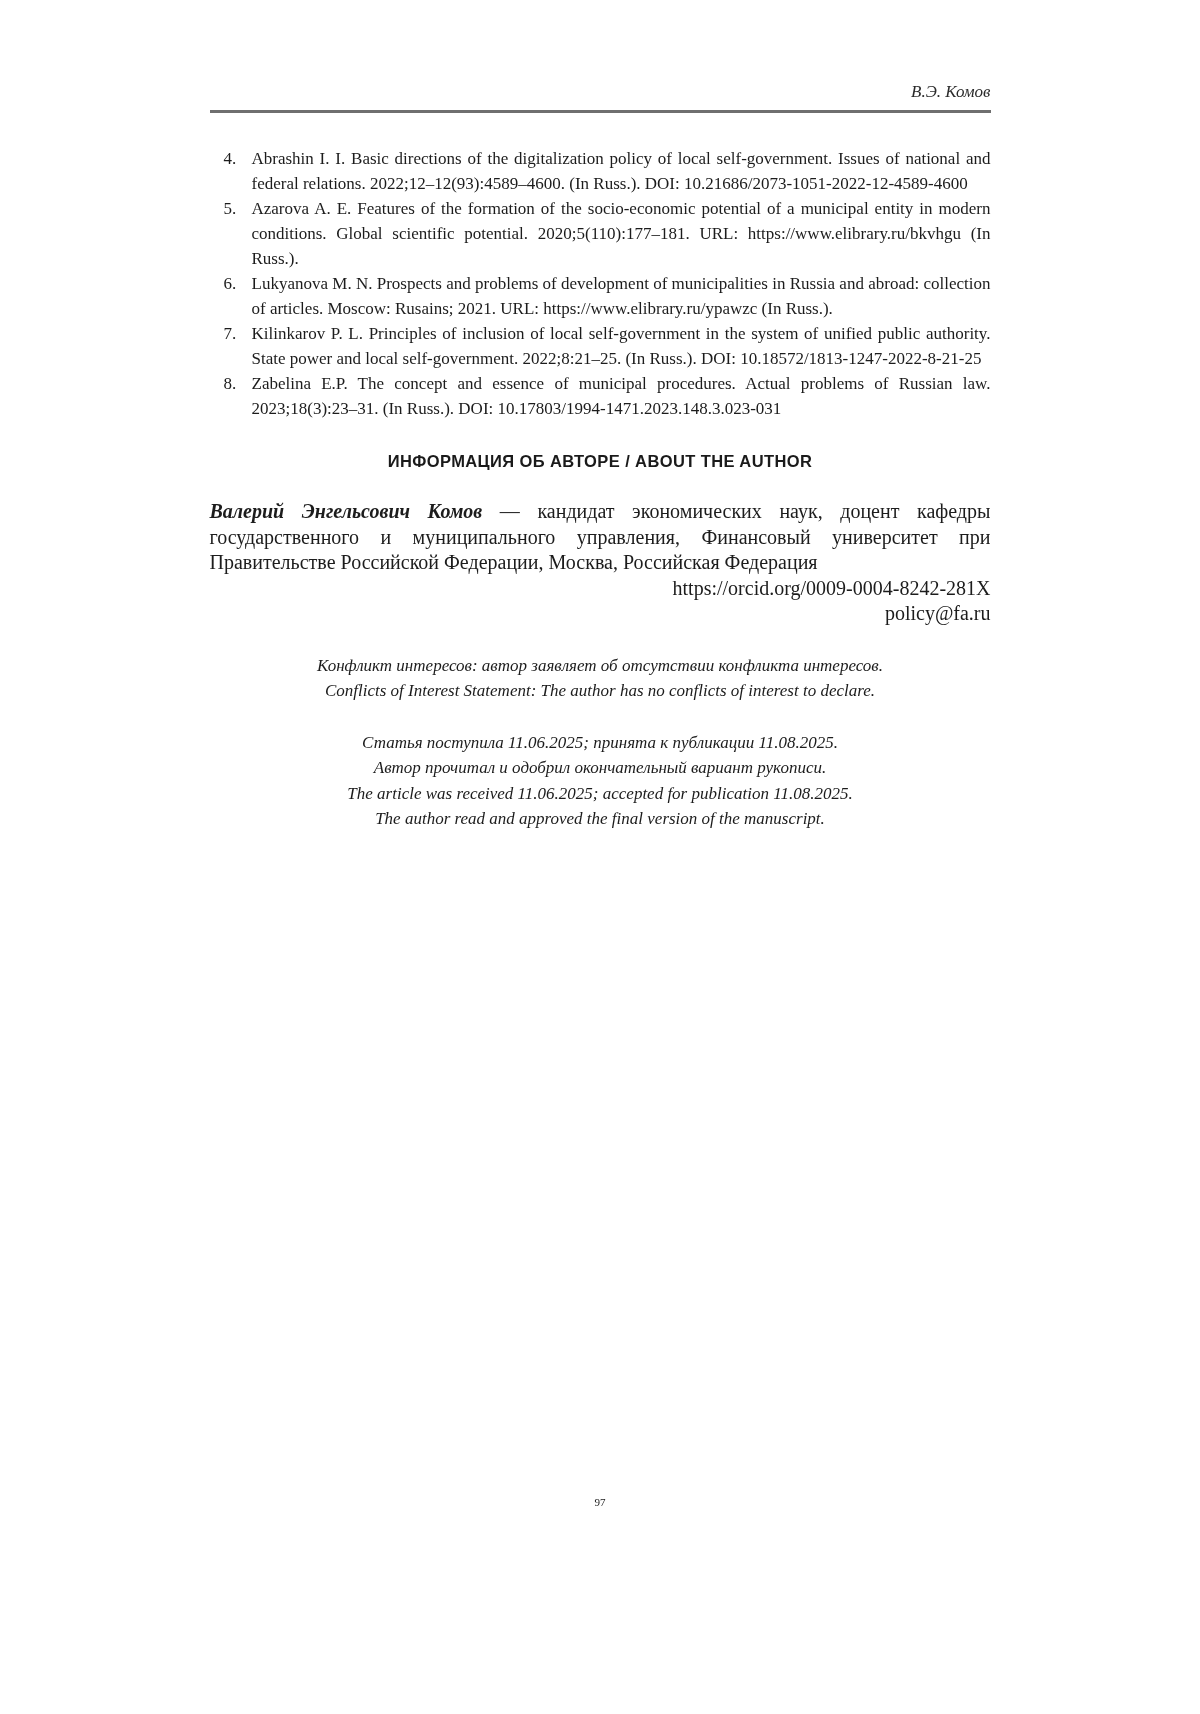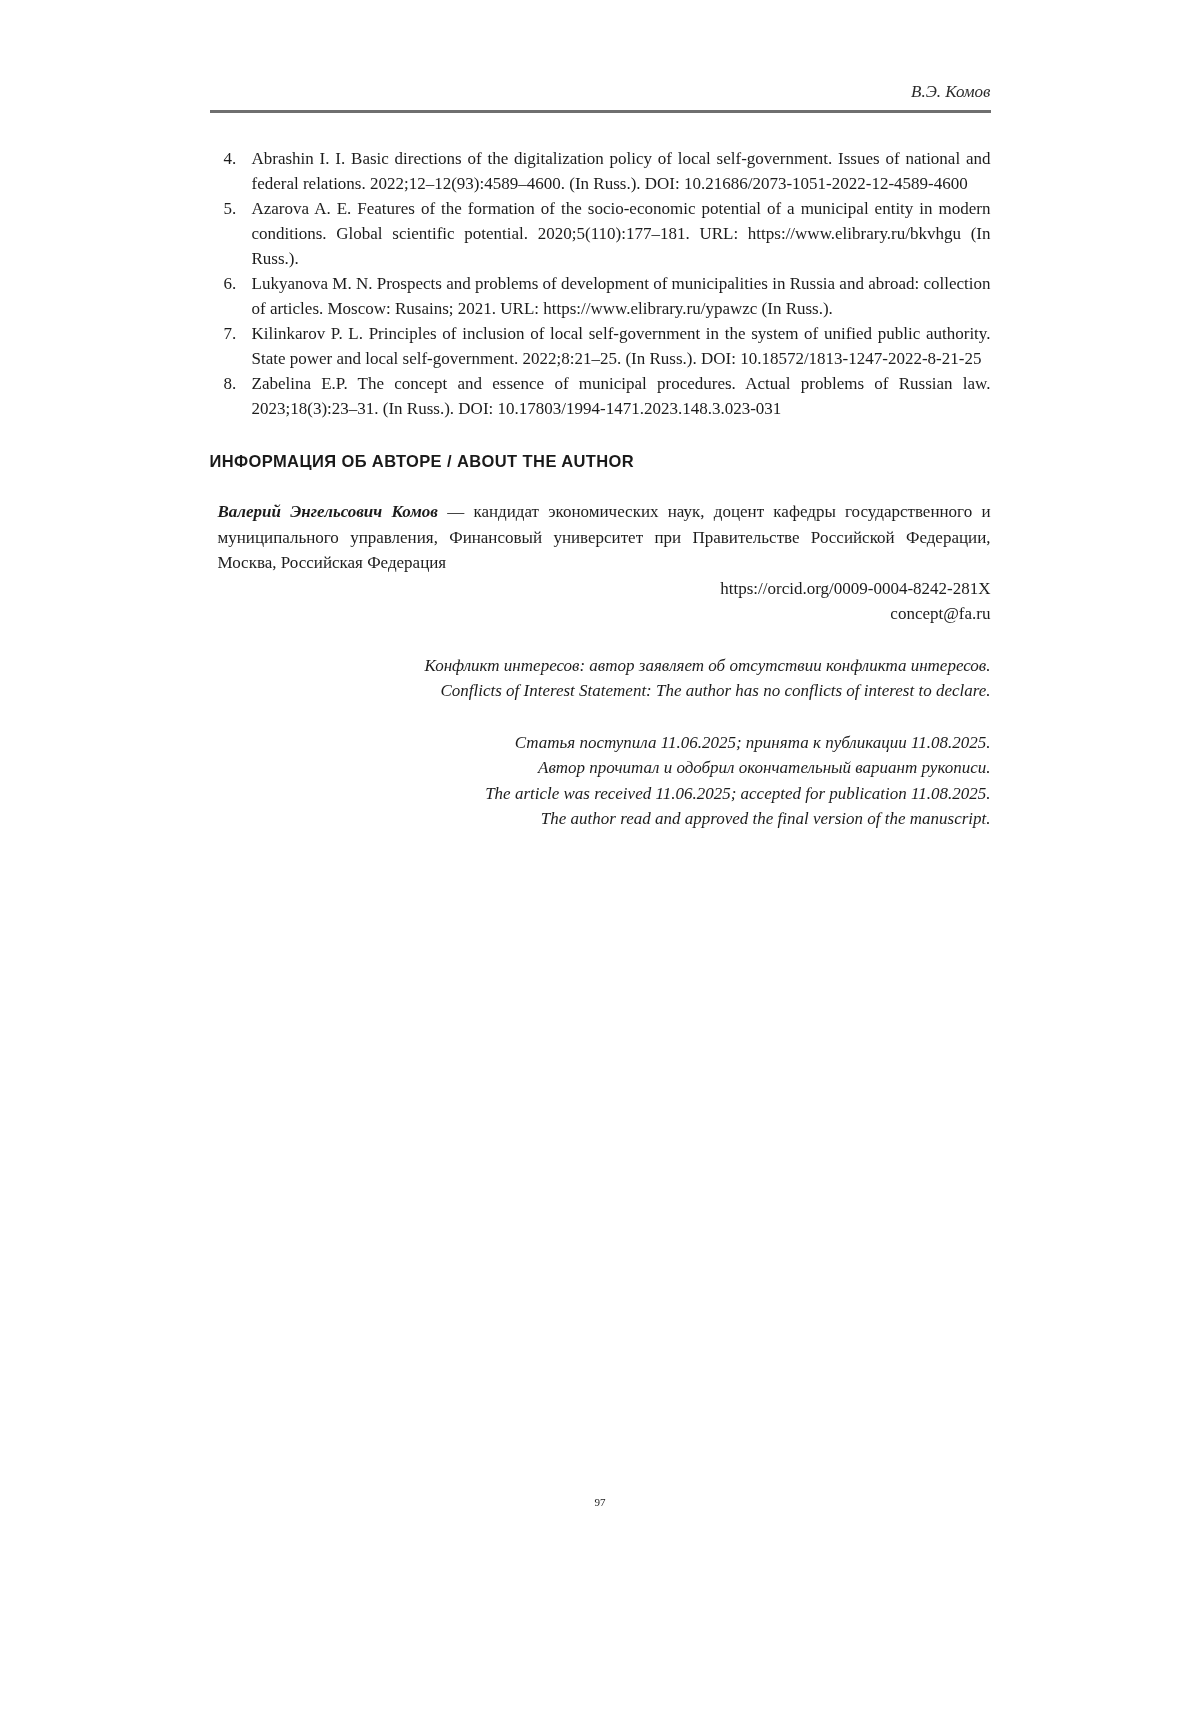--- a/index.html
+++ b/index.html
@@ -35,43 +35,42 @@
     font-size: 17px;
     line-height: 25px;
     text-align: justify;
   }
   .ref-item { position: relative; padding-left: 42px; }
   .ref-num { position: absolute; left: 14px; top: 0; }
   .it { }
 
   .about-heading {
     margin-top: 31px;
-    text-align: left;
+    text-align: center;
     font-family: "Liberation Sans", sans-serif;
     font-weight: 700;
     font-size: 16.5px;
     letter-spacing: 0.4px;
     color: #1a1a1a;
   }
 
   .author-block {
     margin-top: 28px;
-    font-size: 17px;
+    font-size: 20px;
     line-height: 25.5px;
     text-align: justify;
-    margin-left: 8px;
   }
   .author-name { font-weight: 700; font-style: italic; }
   .plain-line { text-align: right; }
 
   .conflict-block, .dates-block {
     font-style: italic;
     font-size: 17px;
     line-height: 25.5px;
-    text-align: right;
+    text-align: center;
   }
   .conflict-block { margin-top: 26px; }
   .dates-block { margin-top: 26px; }
 
   .page-number {
     position: absolute;
     top: 1496px;
     left: 0;
     width: 100%;
     text-align: center;
@@ -117,21 +116,21 @@
         <span class="ref-text"><span>Zabelina E.P. The concept and essence of municipal procedures. </span><span class="it">Actual problems of Russian law.</span><span> 2023;18(3):23–31. (In Russ.). DOI: 10.17803/1994-1471.2023.148.3.023-031</span></span>
       </div>
 
     </div>
 
     <div class="about-heading">ИНФОРМАЦИЯ ОБ АВТОРЕ / ABOUT THE AUTHOR</div>
 
     <div class="author-block">
       <p><span class="author-name">Валерий Энгельсович Комов</span><span> — кандидат экономических наук, доцент кафедры государственного и муниципального управления, Финансовый университет при Правительстве Российской Федерации, Москва, Российская Федерация</span></p>
       <p class="plain-line">https://orcid.org/0009-0004-8242-281X</p>
-      <p class="plain-line">concept@fa.ru</p>
+      <p class="plain-line">policy@fa.ru</p>
     </div>
 
     <div class="conflict-block">
       <p>Конфликт интересов: автор заявляет об отсутствии конфликта интересов.</p>
       <p>Conflicts of Interest Statement: The author has no conflicts of interest to declare.</p>
     </div>
 
     <div class="dates-block">
       <p>Статья поступила 11.06.2025; принята к публикации 11.08.2025.</p>
       <p>Автор прочитал и одобрил окончательный вариант рукописи.</p>

